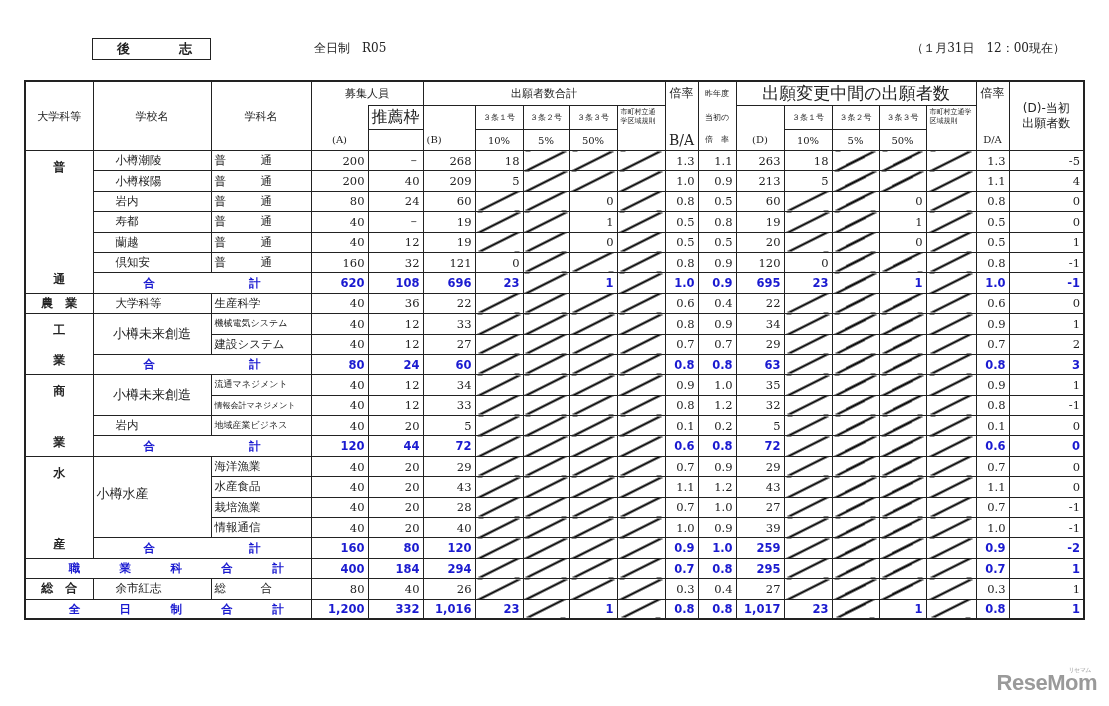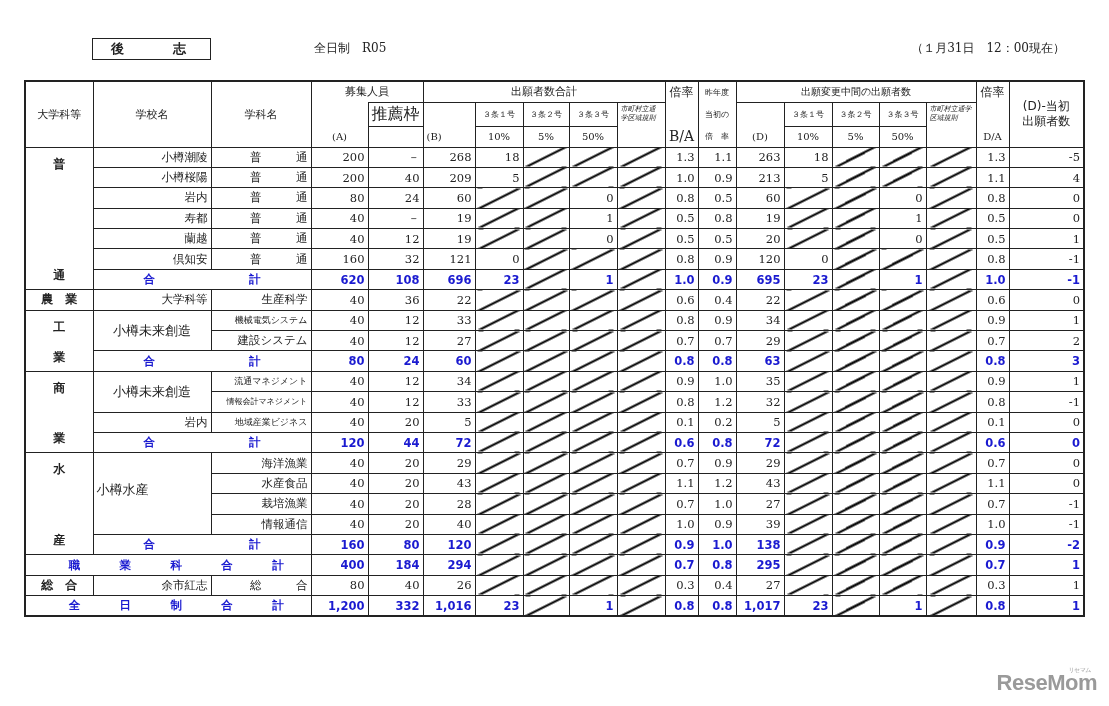--- a/index.html
+++ b/index.html
@@ -1,32 +1,32 @@
 <!DOCTYPE html>
 <html><head>
 <meta charset="utf-8">
 <style>
   html, body { margin:0; padding:0; background:#ffffff; }
   body { width:1109px; height:706px; position:relative; overflow:hidden;
          font-family:"DejaVu Serif", serif; color:#222; }
   .top-title { position:absolute; left:92px; top:38px; width:117px; height:20px;
     border:1.5px solid #222; font-family:Liberation Serif, serif; font-weight:bold;
-    font-size:13px; text-align:left; line-height:20px; letter-spacing:18px; text-indent:18px; }
+    font-size:13px; text-align:right; line-height:20px; letter-spacing:18px; text-indent:18px; }
   .top-type { position:absolute; left:314px; top:40px; font-size:12px; }
   .top-time { position:absolute; right:44px; top:40px; font-size:12px; }
   table.main { position:absolute; left:24px; top:80px; border-collapse:collapse;
     table-layout:fixed; font-size:11.5px; }
   table.main td { border:1px solid #222; padding:0 3px; height:20.4px; box-sizing:border-box;
     white-space:nowrap; overflow:hidden; position:relative; }
   table.main { border:2px solid #222; }
   .hdr td { text-align:center; font-family:"DejaVu Sans", sans-serif; font-size:11px; }
   .hdr .sm { font-size:8px; }
-  .hdr .xs { font-size:7px; line-height:9px; text-align:left; vertical-align:top; padding-top:2px; white-space:normal;font-style:italic; }
+  .hdr .xs { font-size:7px; line-height:9px; text-align:left; vertical-align:top; padding-top:2px; white-space:normal; }
   .num { text-align:right; }
-  .jp { font-family:"DejaVu Sans", sans-serif;text-align:right; }
+  .jp { font-family:"DejaVu Sans", sans-serif; }
   .cat { text-align:center; font-family:"DejaVu Sans", sans-serif; font-weight:bold; font-size:12px; }
   .tot { color:#1a1ad0; font-weight:bold; font-family:"DejaVu Sans", sans-serif; }
   .tot-lbl { color:#1a1ad0; font-weight:bold; font-family:"DejaVu Sans", sans-serif; text-align:center; }
   .dept-sm { font-size:9px; }
   .dept-xs { font-size:8px; }
   td.x { background: linear-gradient(to top right, transparent calc(50% - 1px), #111 calc(50% - 1px), #111 calc(50% + 1px), transparent calc(50% + 1px)); }
   td.x { background: linear-gradient(to bottom left, transparent calc(50% - 1px), #111 calc(50% - 1px), #111 calc(50% + 1px), transparent calc(50% + 1px)); }
   td.x { background: linear-gradient(153deg, transparent 0, transparent calc(50% - 1.2px), #111 calc(50% - 1.2px), #111 calc(50% + 1.2px), transparent calc(50% + 1.2px)); }
   .thick-top td { border-top:2px solid #222; }
   .logo { position:absolute; right:12px; bottom:10px; font-family:Liberation Sans, sans-serif;
@@ -64,21 +64,21 @@
   </colgroup>
   <tbody>
     <tr class="hdr" style="height:21px">
       <td rowspan="3">大学科等</td>
       <td rowspan="3">学校名</td>
       <td rowspan="3">学科名</td>
       <td colspan="2" style="border-bottom:none">募集人員</td>
       <td colspan="5">出願者数合計</td>
       <td style="border-bottom:none;font-size:12px">倍率</td>
       <td class="sm" style="border-bottom:none">昨年度</td>
-      <td colspan="5" style="font-size:10px">出願変更中間の出願者数</td>
+      <td colspan="5" style="font-size:17px">出願変更中間の出願者数</td>
       <td style="border-bottom:none;font-size:12px">倍率</td>
       <td rowspan="3" style="font-size:12px;line-height:15px;white-space:normal">
         <div>(D)-当初</div>
         <div>出願者数</div>
       </td>
     </tr>
     <tr class="hdr" style="height:24px">
       <td style="border-top:none;border-bottom:none"></td>
       <td style="font-size:16px">推薦枠</td>
       <td style="border-top:none;border-bottom:none"></td>
@@ -525,21 +525,21 @@
         </td>
         <td class="num tot">160</td>
         <td class="num tot">80</td>
         <td class="num tot">120</td>
         <td class="num tot x"></td>
         <td class="num tot x"></td>
         <td class="num tot x"></td>
         <td class="num tot x"></td>
         <td class="num tot">0.9</td>
         <td class="num tot">1.0</td>
-        <td class="num tot">138</td>
+        <td class="num tot">259</td>
         <td class="num tot x"></td>
         <td class="num tot x"></td>
         <td class="num tot x"></td>
         <td class="num tot x"></td>
         <td class="num tot">0.9</td>
         <td class="num tot">-2</td>
       </tr>
       <tr class="thick-top">
         <td class="tot-lbl" colspan="3" style="display: table-cell;">
           <div style="display: flex; justify-content: space-around; padding-left: 20px; padding-right: 4px;">

